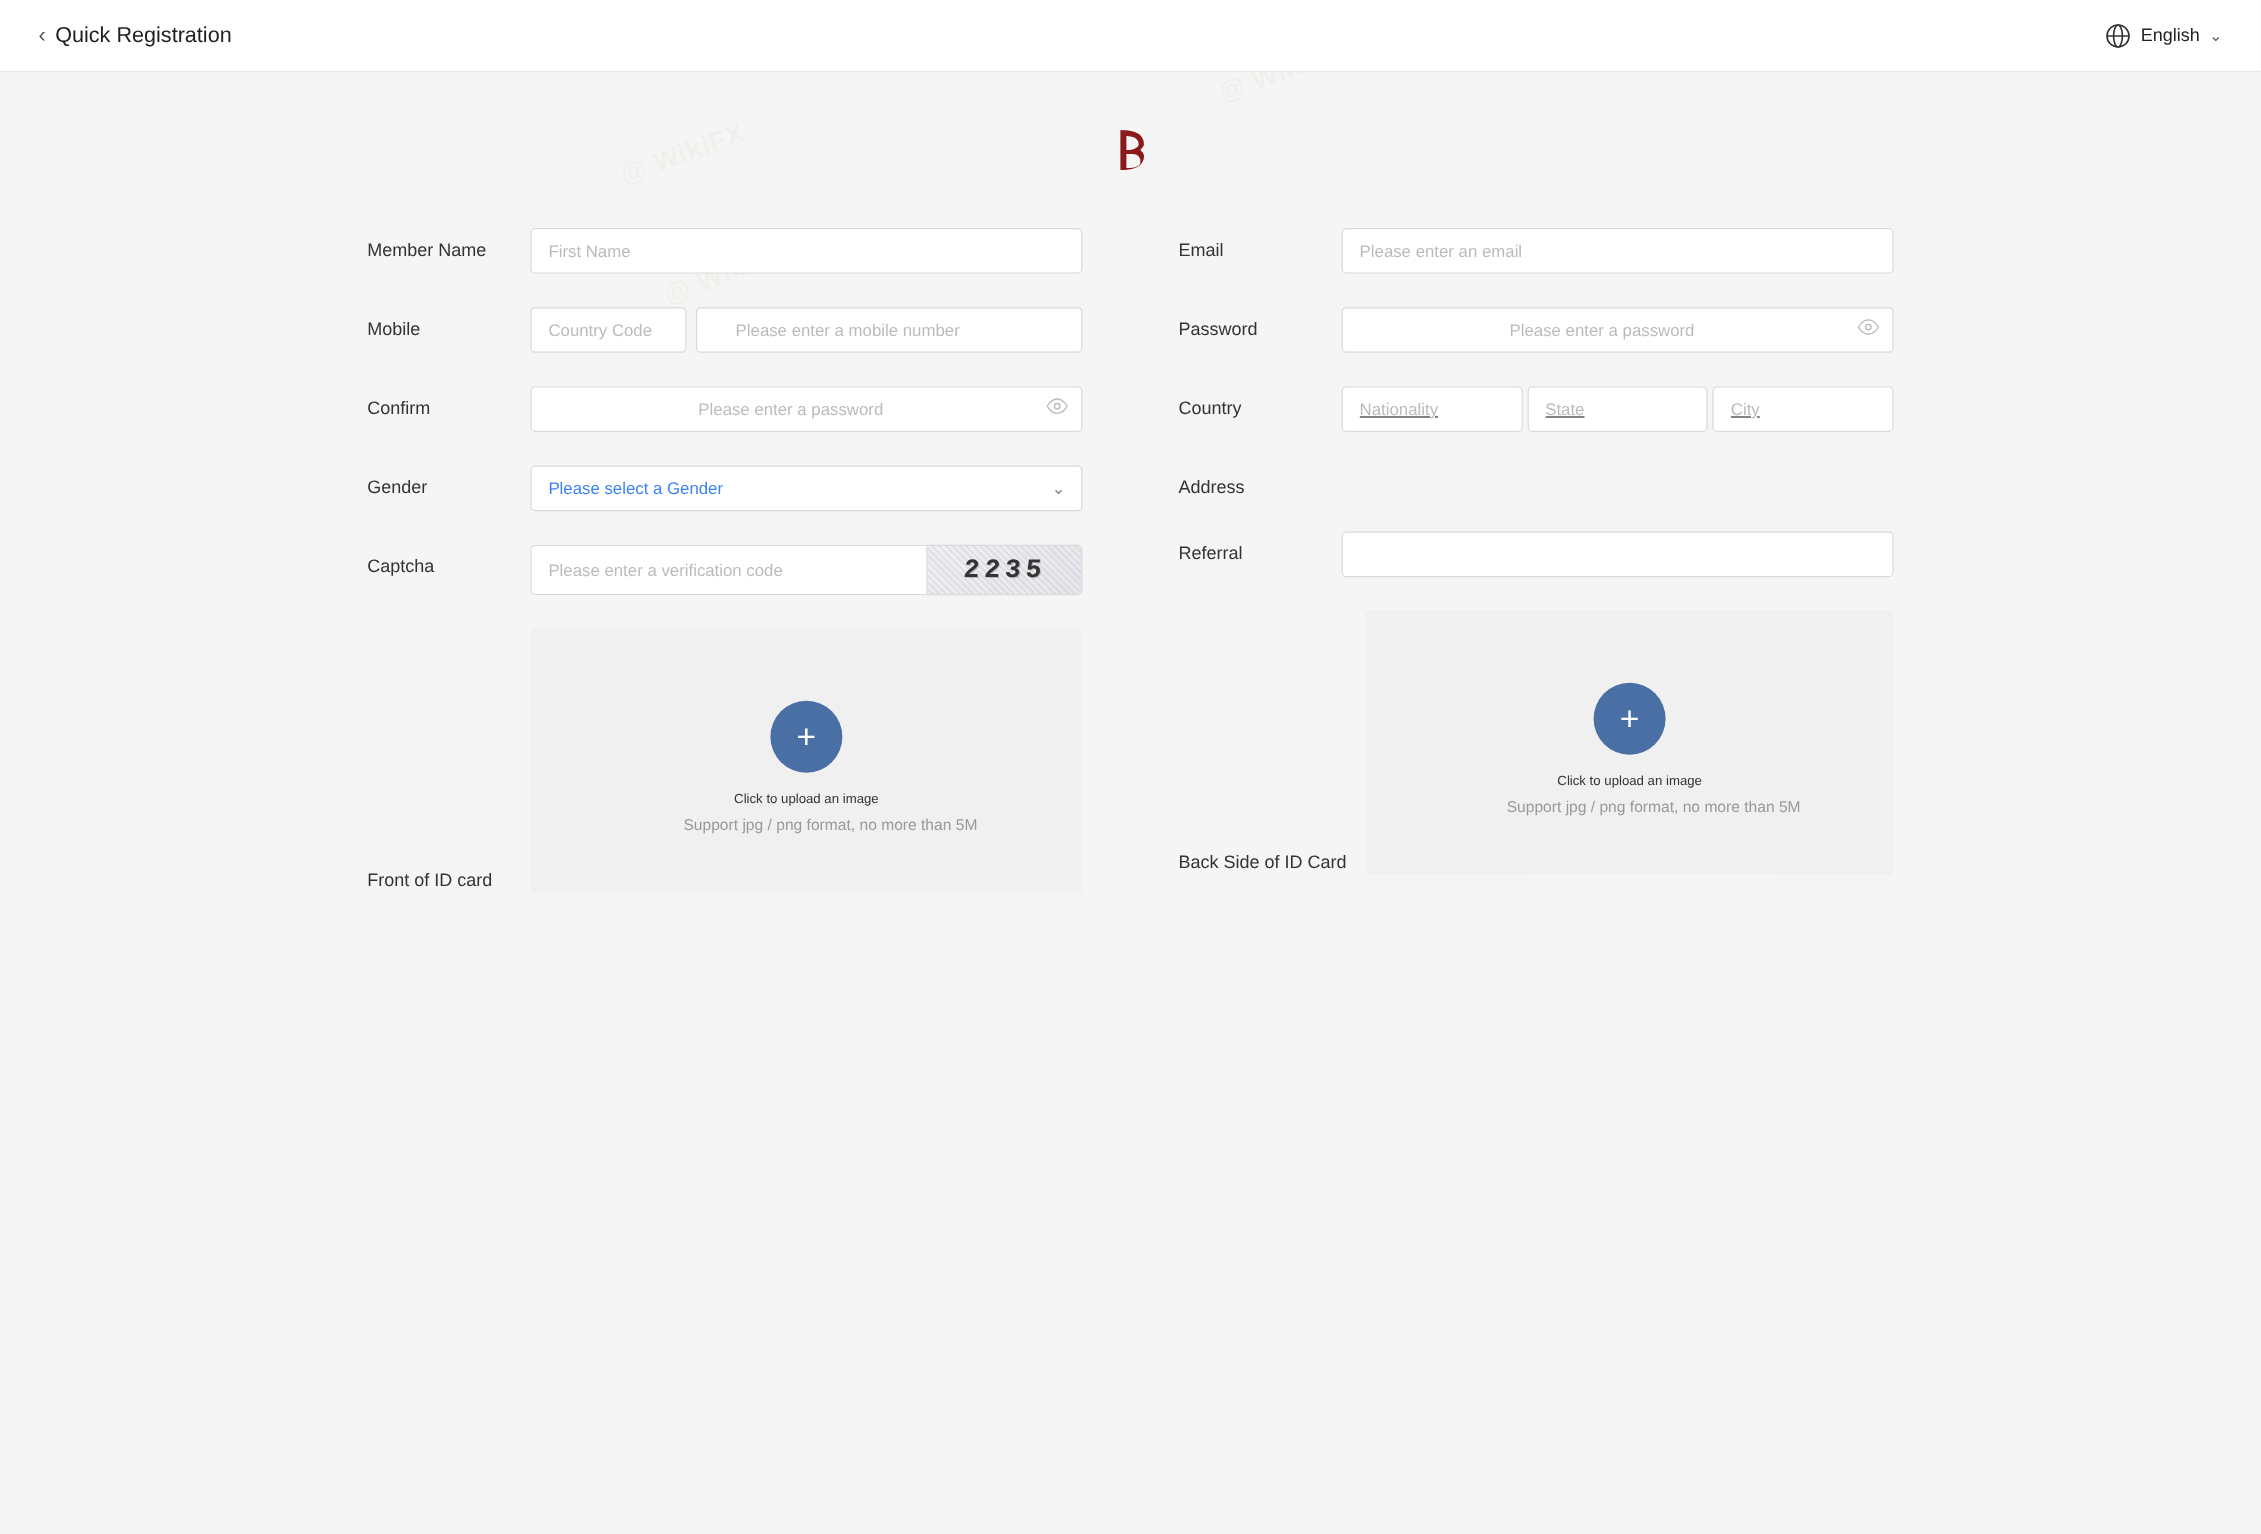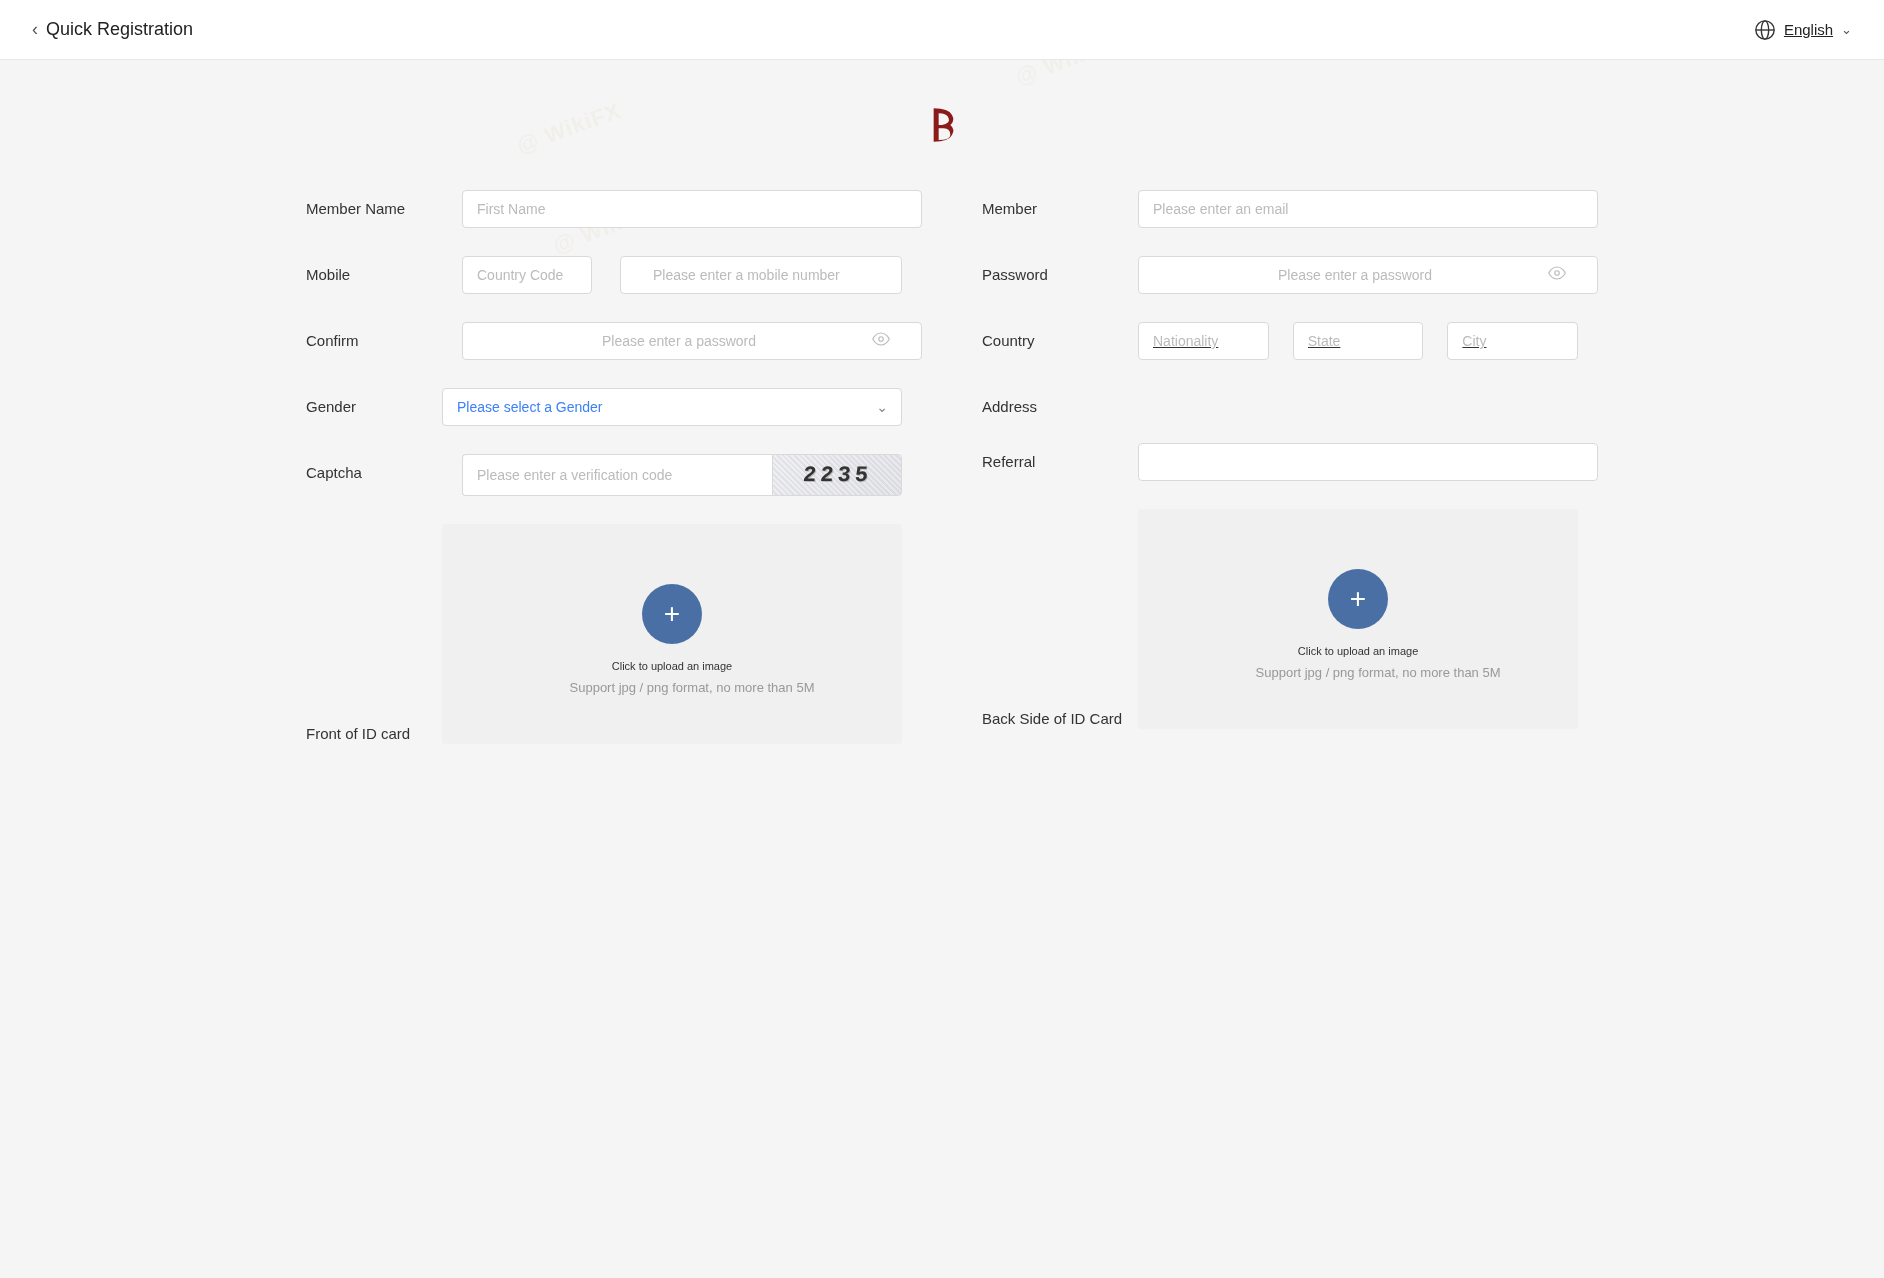--- a/index.html
+++ b/index.html
@@ -44,21 +44,20 @@
       gap: 8px;
       cursor: pointer;
     }
     .globe-icon {
       width: 22px;
       height: 22px;
     }
     .lang-label {
       font-size: 15px;
       color: #222;
-      text-decoration: underline;
     }
     .chevron-down {
       font-size: 13px;
       color: #555;
     }
 
     
     .main {
       max-width: 1320px;
       margin: 0 auto;
@@ -138,21 +137,20 @@
 
     .input-field {
       width: 100%;
       padding: 10px 14px;
       border: 1px solid #d9d9d9;
       border-radius: 4px;
       font-size: 14px;
       color: #333;
       background: #fff;
       outline: none;
-      margin-left: 20px;
     }
     .input-field::placeholder {
       color: #bbb;
     }
 
     
     .password-wrap {
       position: relative;
       width: 100%;
     }
@@ -467,21 +465,21 @@
             <span class="upload-hint">Support jpg / png format, no more than 5M</span>
           </div>
         </div>
       </div>
 
     </div>
 
     <div class="form-right">
 
       <div class="form-row">
-        <label class="form-label">Member</label>
+        <label class="form-label">Email</label>
         <div class="form-control-wrap">
           <input type="email" class="input-field" placeholder="Please enter an email" style="">
         </div>
       </div>
 
       <div class="form-row">
         <label class="form-label">Password</label>
         <div class="form-control-wrap">
           <div class="password-wrap">
             <input type="password" class="input-field" placeholder="Please enter a password" style="">

